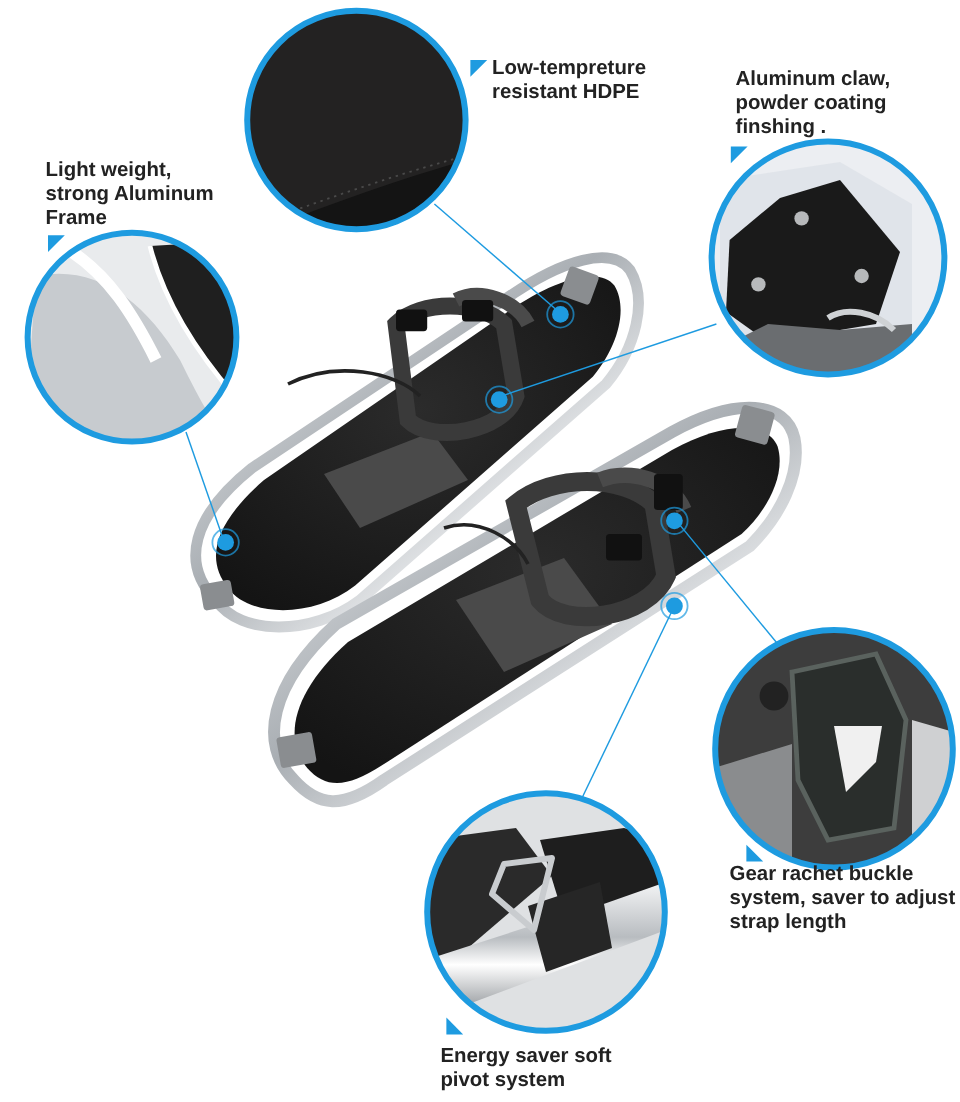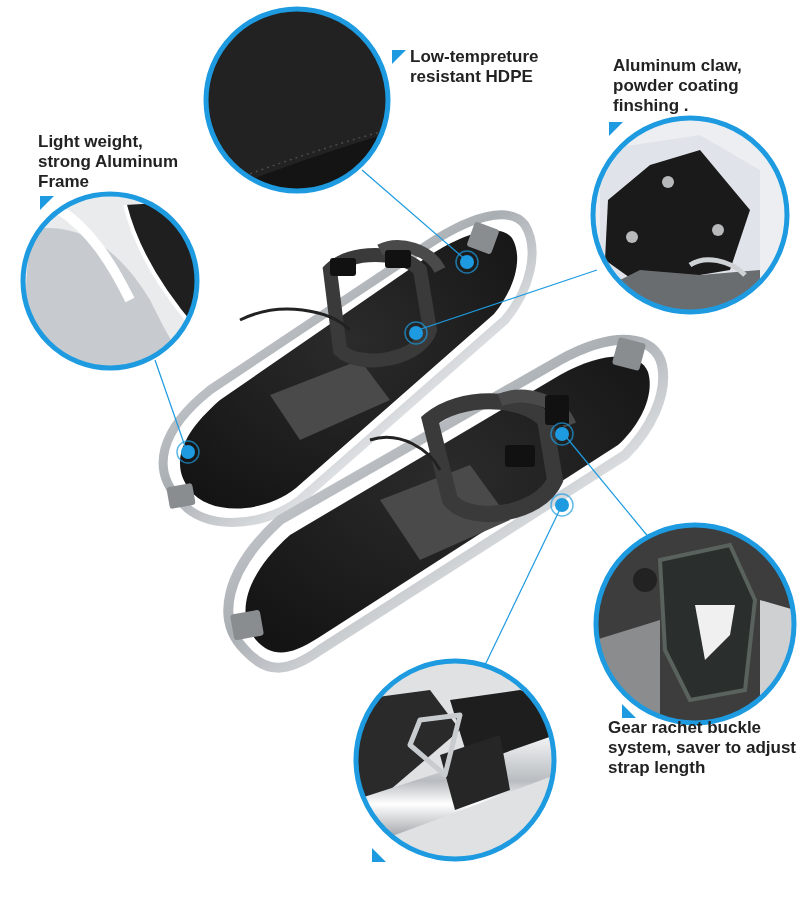--- a/index.html
+++ b/index.html
@@ -166,13 +166,15 @@
 resistant HDPE</div>
   <div class="label" style="left:38px; top:132px;">Light weight,
 strong Aluminum
 Frame</div>
   <div class="label" style="left:613px; top:56px;">Aluminum claw,
 powder coating
 finshing .</div>
   <div class="label" style="left:608px; top:718px;">Gear rachet buckle
 system, saver to adjust
 strap length</div>
+  <div class="label" style="left:367px; top:870px;">Energy saver soft
+pivot system</div>
 </div>
 
 </body></html>

